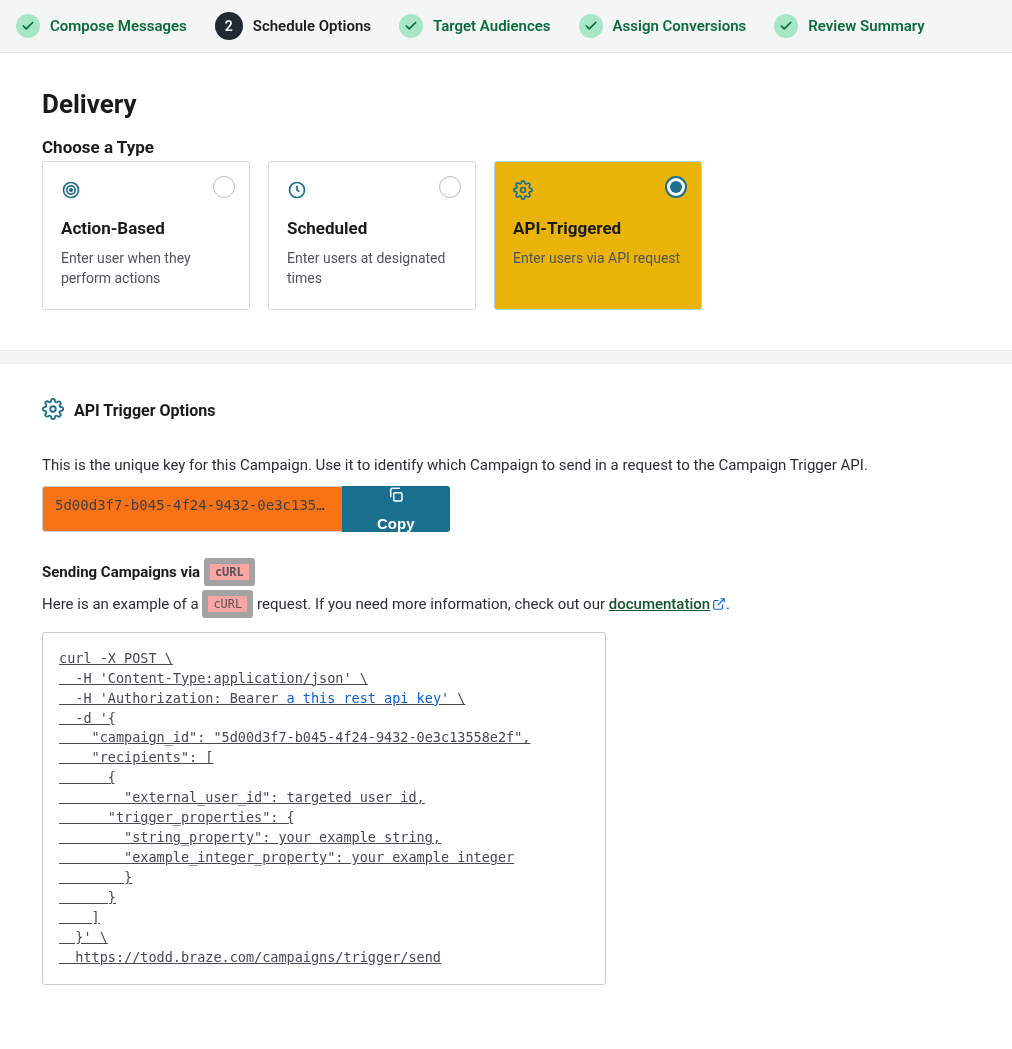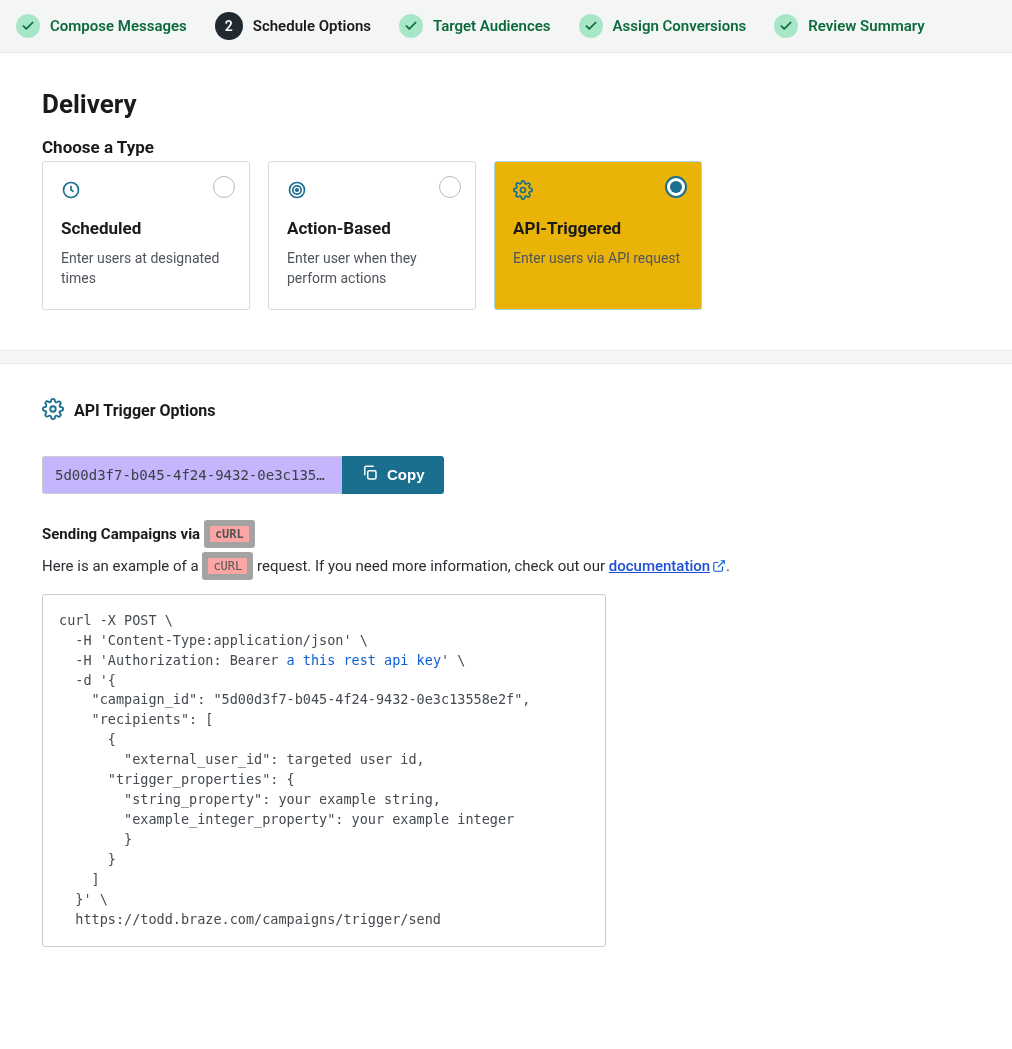--- a/index.html
+++ b/index.html
@@ -146,71 +146,73 @@
   }
   .campaign-id-input {
     width: 300px;
     border: 1px solid #c9cccf;
     border-right: none;
     border-radius: 3px 0 0 3px;
     padding: 10px 12px;
     font-family: ui-monospace, Menlo, Consolas, monospace;
     font-size: 14px;
     color: #3b4046;
-    background: #c4b5fd;
+    background: #f97316;
     overflow: hidden;
     text-overflow: ellipsis;
     white-space: nowrap;
   }
   .copy-btn {
     display: flex;
     align-items: center;
     gap: 8px;
     background: #1a6e8e;
     color: #fff;
     border: none;
-    padding: 0 19px;
+    padding: 0 35px;
     border-radius: 0 3px 3px 0;
     font-size: 15px;
     font-weight: 600;
     cursor: pointer;
+    flex-direction: column;
   }
   .copy-btn svg { width: 18px; height: 18px; }
 
   .curl-badge {
     display: inline-block;
     font-family: ui-monospace, Menlo, Consolas, monospace;
     font-size: 12px;
     border: 6px solid #a3a3a3;
     border-radius: 3px;
     padding: 1px 5px;
     color: #555;
     background: #fca5a5;
     vertical-align: 1px;
   }
   .doc-link {
-    color: #1d4ed8;
+    color: #14532d;
     text-decoration: underline;
     font-weight: 500;
     cursor: pointer;
   }
   .doc-link svg { width: 14px; height: 14px; vertical-align: -2px; margin-left: 2px; }
 
   .code-block {
     margin-top: 14px;
     border: 1px solid #c9cccf;
     border-radius: 3px;
     padding: 16px 16px;
     font-family: ui-monospace, Menlo, Consolas, monospace;
     font-size: 13.5px;
     line-height: 1.48;
     color: #444a50;
     width: 564px;
     white-space: pre;
     overflow-x: auto;
+    text-decoration: underline;
   }
   .code-block .hl { color: #0b5fd6; }
 </style>
 </head>
 <body>
 
 <div class="stepper">
   <div class="step completed">
     <span class="check-circle">
       <svg viewBox="0 0 24 24" fill="none" stroke="currentColor" stroke-width="3" stroke-linecap="round" stroke-linejoin="round">
@@ -246,46 +248,46 @@
         </svg>
     </span>
     <span class="label">Review Summary</span>
   </div>
 </div>
 
 <div class="section">
   <h1>Delivery</h1>
   <h2>Choose a Type</h2>
   <div class="type-cards">
-
-    <div class="type-card">
-      <span class="radio"></span>
-      <div class="icon">
-        <svg viewBox="0 0 24 24" fill="none" stroke="#1a6e8e" stroke-width="2">
-            <circle cx="12" cy="12" r="9"></circle>
-            <polyline points="12 7 12 12 15 14"></polyline>
-          </svg>
-      </div>
-      <h3>Scheduled</h3>
-      <p>Enter users at designated times</p>
-    </div>
 
     <div class="type-card">
       <span class="radio"></span>
       <div class="icon">
         <svg viewBox="0 0 24 24" fill="none" stroke="#1a6e8e" stroke-width="2">
             <circle cx="12" cy="12" r="9"></circle>
             <circle cx="12" cy="12" r="5"></circle>
             <circle cx="12" cy="12" r="1.5" fill="#1a6e8e"></circle>
           </svg>
       </div>
       <h3>Action-Based</h3>
       <p>Enter user when they perform actions</p>
     </div>
 
+    <div class="type-card">
+      <span class="radio"></span>
+      <div class="icon">
+        <svg viewBox="0 0 24 24" fill="none" stroke="#1a6e8e" stroke-width="2">
+            <circle cx="12" cy="12" r="9"></circle>
+            <polyline points="12 7 12 12 15 14"></polyline>
+          </svg>
+      </div>
+      <h3>Scheduled</h3>
+      <p>Enter users at designated times</p>
+    </div>
+
     <div class="type-card selected">
       <span class="radio"></span>
       <div class="icon">
         <svg viewBox="0 0 24 24" fill="none" stroke="#1a6e8e" stroke-width="2">
             <circle cx="12" cy="12" r="3"></circle>
             <path d="M19.4 15a1.7 1.7 0 0 0 .34 1.87l.06.06a2 2 0 1 1-2.83 2.83l-.06-.06a1.7 1.7 0 0 0-1.87-.34 1.7 1.7 0 0 0-1 1.56V21a2 2 0 0 1-4 0v-.09a1.7 1.7 0 0 0-1.11-1.56 1.7 1.7 0 0 0-1.87.34l-.06.06a2 2 0 1 1-2.83-2.83l.06-.06a1.7 1.7 0 0 0 .34-1.87 1.7 1.7 0 0 0-1.56-1H3a2 2 0 0 1 0-4h.09a1.7 1.7 0 0 0 1.56-1.11 1.7 1.7 0 0 0-.34-1.87l-.06-.06a2 2 0 1 1 2.83-2.83l.06.06a1.7 1.7 0 0 0 1.87.34H9a1.7 1.7 0 0 0 1-1.56V3a2 2 0 0 1 4 0v.09a1.7 1.7 0 0 0 1 1.56 1.7 1.7 0 0 0 1.87-.34l.06-.06a2 2 0 1 1 2.83 2.83l-.06.06a1.7 1.7 0 0 0-.34 1.87V9a1.7 1.7 0 0 0 1.56 1H21a2 2 0 0 1 0 4h-.09a1.7 1.7 0 0 0-1.56 1z"></path>
           </svg>
       </div>
       <h3>API-Triggered</h3>
       <p>Enter users via API request</p>
@@ -300,20 +302,21 @@
   <div class="api-header">
     <span>
       <svg viewBox="0 0 24 24" fill="none" stroke="#1a6e8e" stroke-width="2">
           <circle cx="12" cy="12" r="3"></circle>
           <path d="M19.4 15a1.7 1.7 0 0 0 .34 1.87l.06.06a2 2 0 1 1-2.83 2.83l-.06-.06a1.7 1.7 0 0 0-1.87-.34 1.7 1.7 0 0 0-1 1.56V21a2 2 0 0 1-4 0v-.09a1.7 1.7 0 0 0-1.11-1.56 1.7 1.7 0 0 0-1.87.34l-.06.06a2 2 0 1 1-2.83-2.83l.06-.06a1.7 1.7 0 0 0 .34-1.87 1.7 1.7 0 0 0-1.56-1H3a2 2 0 0 1 0-4h.09a1.7 1.7 0 0 0 1.56-1.11 1.7 1.7 0 0 0-.34-1.87l-.06-.06a2 2 0 1 1 2.83-2.83l.06.06a1.7 1.7 0 0 0 1.87.34H9a1.7 1.7 0 0 0 1-1.56V3a2 2 0 0 1 4 0v.09a1.7 1.7 0 0 0 1 1.56 1.7 1.7 0 0 0 1.87-.34l.06-.06a2 2 0 1 1 2.83 2.83l-.06.06a1.7 1.7 0 0 0-.34 1.87V9a1.7 1.7 0 0 0 1.56 1H21a2 2 0 0 1 0 4h-.09a1.7 1.7 0 0 0-1.56 1z"></path>
         </svg>
     </span>
     <h1>API Trigger Options</h1>
   </div>
 
+  <div class="field-desc">This is the unique key for this Campaign. Use it to identify which Campaign to send in a request to the Campaign Trigger API.</div>
   <div class="campaign-id-row">
     <div class="campaign-id-input">5d00d3f7-b045-4f24-9432-0e3c135...</div>
     <button class="copy-btn">
       <span>
         <svg viewBox="0 0 24 24" fill="none" stroke="currentColor" stroke-width="2">
             <rect x="9" y="9" width="11" height="11" rx="2"></rect>
             <path d="M5 15V5a2 2 0 0 1 2-2h10"></path>
           </svg>
       </span>
       <span>Copy</span>

